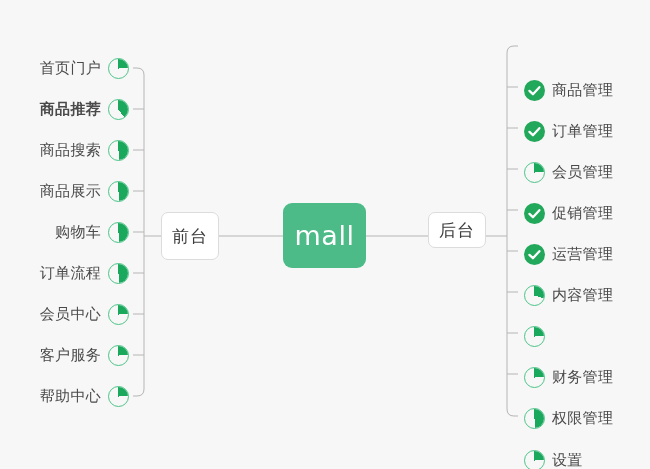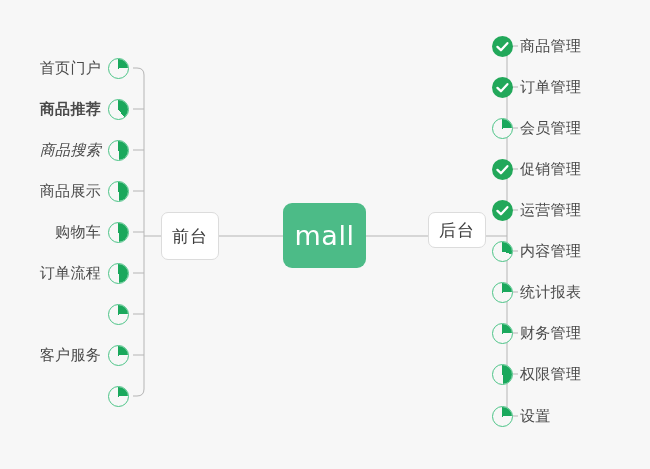--- a/index.html
+++ b/index.html
@@ -34,21 +34,22 @@
     display: flex;
     align-items: center;
     gap: 7px;
     white-space: nowrap;
   }
   .leaf.left {
     flex-direction: row-reverse;
     right: 521px;           
   }
   .leaf.right {
-    left: 492px;
+    left: 524px;
+    margin-top: 44px;
   }
   .leaf-label {
     font-size: 15px;
     color: #4a4a4a;
     letter-spacing: 0.3px;
     line-height: 26px;
   }
 
   
   .status-icon {
@@ -178,21 +179,21 @@
       <div class="leaf left" style="top: 96px;">
         <span class="status-icon pie" style="border-color: rgb(76, 196, 135); background: rgb(247, 247, 247);">
           <span class="wedge" style="background: conic-gradient(rgb(26, 168, 92) 0deg, rgb(26, 168, 92) 144deg, rgba(0, 0, 0, 0) 144deg, rgba(0, 0, 0, 0) 360deg);"></span>
         </span>
         <span class="leaf-label" style="color: rgb(74, 74, 74); font-weight: bold;">商品推荐</span>
       </div>
       <div class="leaf left" style="top: 137px;">
         <span class="status-icon pie" style="border-color: rgb(76, 196, 135); background: rgb(247, 247, 247);">
           <span class="wedge" style="background: conic-gradient(rgb(26, 168, 92) 0deg, rgb(26, 168, 92) 180deg, rgba(0, 0, 0, 0) 180deg, rgba(0, 0, 0, 0) 360deg);"></span>
         </span>
-        <span class="leaf-label" style="color: rgb(74, 74, 74); font-style: italic;">商品搜索</span>
+        <span class="leaf-label" style="color: rgb(74, 74, 74);">商品搜索</span>
       </div>
       <div class="leaf left" style="top: 178px;">
         <span class="status-icon pie" style="border-color: rgb(76, 196, 135); background: rgb(247, 247, 247);">
           <span class="wedge" style="background: conic-gradient(rgb(26, 168, 92) 0deg, rgb(26, 168, 92) 180deg, rgba(0, 0, 0, 0) 180deg, rgba(0, 0, 0, 0) 360deg);"></span>
         </span>
         <span class="leaf-label" style="color: rgb(74, 74, 74);">商品展示</span>
       </div>
       <div class="leaf left" style="top: 219px;">
         <span class="status-icon pie" style="border-color: rgb(76, 196, 135); background: rgb(247, 247, 247);">
           <span class="wedge" style="background: conic-gradient(rgb(26, 168, 92) 0deg, rgb(26, 168, 92) 180deg, rgba(0, 0, 0, 0) 180deg, rgba(0, 0, 0, 0) 360deg);"></span>
@@ -202,31 +203,33 @@
       <div class="leaf left" style="top: 260px; text-align: right;">
         <span class="status-icon pie" style="border-color: rgb(76, 196, 135); background: rgb(247, 247, 247);">
           <span class="wedge" style="background: conic-gradient(rgb(26, 168, 92) 0deg, rgb(26, 168, 92) 180deg, rgba(0, 0, 0, 0) 180deg, rgba(0, 0, 0, 0) 360deg);"></span>
         </span>
         <span class="leaf-label" style="color: rgb(74, 74, 74);">订单流程</span>
       </div>
       <div class="leaf left" style="top: 301px;">
         <span class="status-icon pie" style="border-color: rgb(76, 196, 135); background: rgb(247, 247, 247);">
           <span class="wedge" style="background: conic-gradient(rgb(26, 168, 92) 0deg, rgb(26, 168, 92) 90deg, rgba(0, 0, 0, 0) 90deg, rgba(0, 0, 0, 0) 360deg);"></span>
         </span>
+        <span class="leaf-label" style="color: rgb(74, 74, 74);">会员中心</span>
       </div>
       <div class="leaf left" style="top: 342px;">
         <span class="status-icon pie" style="border-color: rgb(76, 196, 135); background: rgb(247, 247, 247);">
           <span class="wedge" style="background: conic-gradient(rgb(26, 168, 92) 0deg, rgb(26, 168, 92) 90deg, rgba(0, 0, 0, 0) 90deg, rgba(0, 0, 0, 0) 360deg);"></span>
         </span>
         <span class="leaf-label" style="color: rgb(74, 74, 74);">客户服务</span>
       </div>
       <div class="leaf left" style="top: 383px;">
         <span class="status-icon pie" style="border-color: rgb(76, 196, 135); background: rgb(247, 247, 247);">
           <span class="wedge" style="background: conic-gradient(rgb(26, 168, 92) 0deg, rgb(26, 168, 92) 90deg, rgba(0, 0, 0, 0) 90deg, rgba(0, 0, 0, 0) 360deg);"></span>
         </span>
+        <span class="leaf-label" style="color: rgb(74, 74, 74);">帮助中心</span>
       </div>
     </div>
   <div id="right-leaves">
       <div class="leaf right" style="top: 33px;">
         <span class="status-icon done" style="background: rgb(34, 168, 90);">
           <svg class="check" viewBox="0 0 24 24">
             <path d="M6.2 12.4 L10.2 16.2 L17.6 8.2" fill="none" stroke="#ffffff" stroke-width="2.6" stroke-linecap="round" stroke-linejoin="round"></path>
           </svg>
         </span>
         <span class="leaf-label" style="color: rgb(74, 74, 74);">商品管理</span>
@@ -264,21 +267,20 @@
       <div class="leaf right" style="top: 238px;">
         <span class="status-icon pie" style="border-color: rgb(76, 196, 135); background: rgb(247, 247, 247);">
           <span class="wedge" style="background: conic-gradient(rgb(26, 168, 92) 0deg, rgb(26, 168, 92) 108deg, rgba(0, 0, 0, 0) 108deg, rgba(0, 0, 0, 0) 360deg);"></span>
         </span>
         <span class="leaf-label" style="color: rgb(74, 74, 74); text-align: center;">内容管理</span>
       </div>
       <div class="leaf right" style="top: 279px;">
         <span class="status-icon pie" style="border-color: rgb(76, 196, 135); background: rgb(247, 247, 247);">
           <span class="wedge" style="background: conic-gradient(rgb(26, 168, 92) 0deg, rgb(26, 168, 92) 90deg, rgba(0, 0, 0, 0) 90deg, rgba(0, 0, 0, 0) 360deg);"></span>
         </span>
-        <span class="leaf-label" style="color: rgb(74, 74, 74);">统计报表</span>
       </div>
       <div class="leaf right" style="top: 320px;">
         <span class="status-icon pie" style="border-color: rgb(76, 196, 135); background: rgb(247, 247, 247);">
           <span class="wedge" style="background: conic-gradient(rgb(26, 168, 92) 0deg, rgb(26, 168, 92) 90deg, rgba(0, 0, 0, 0) 90deg, rgba(0, 0, 0, 0) 360deg);"></span>
         </span>
         <span class="leaf-label" style="color: rgb(74, 74, 74);">财务管理</span>
       </div>
       <div class="leaf right" style="top: 361px;">
         <span class="status-icon pie" style="border-color: rgb(76, 196, 135); background: rgb(247, 247, 247);">
           <span class="wedge" style="background: conic-gradient(rgb(26, 168, 92) 0deg, rgb(26, 168, 92) 180deg, rgba(0, 0, 0, 0) 180deg, rgba(0, 0, 0, 0) 360deg);"></span>

